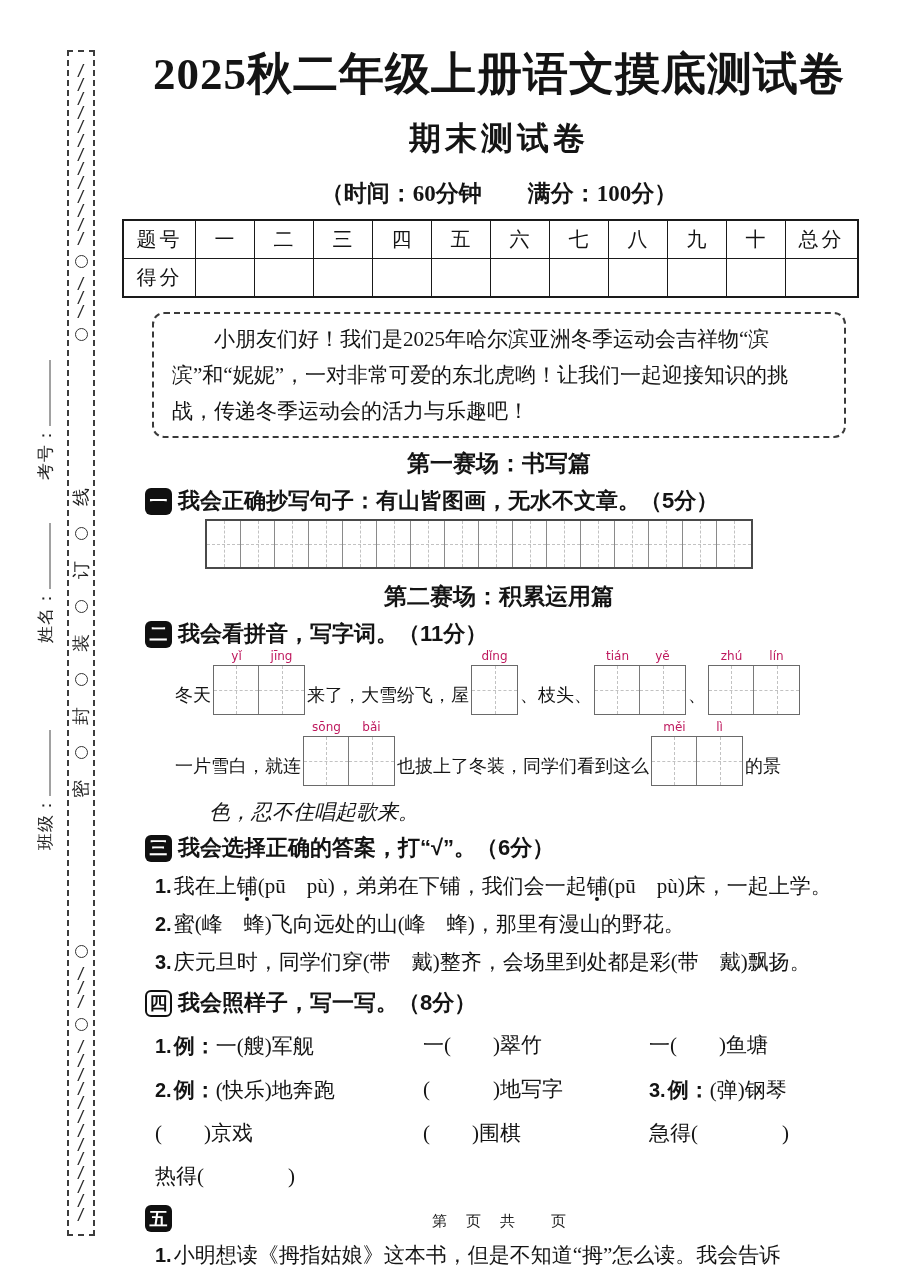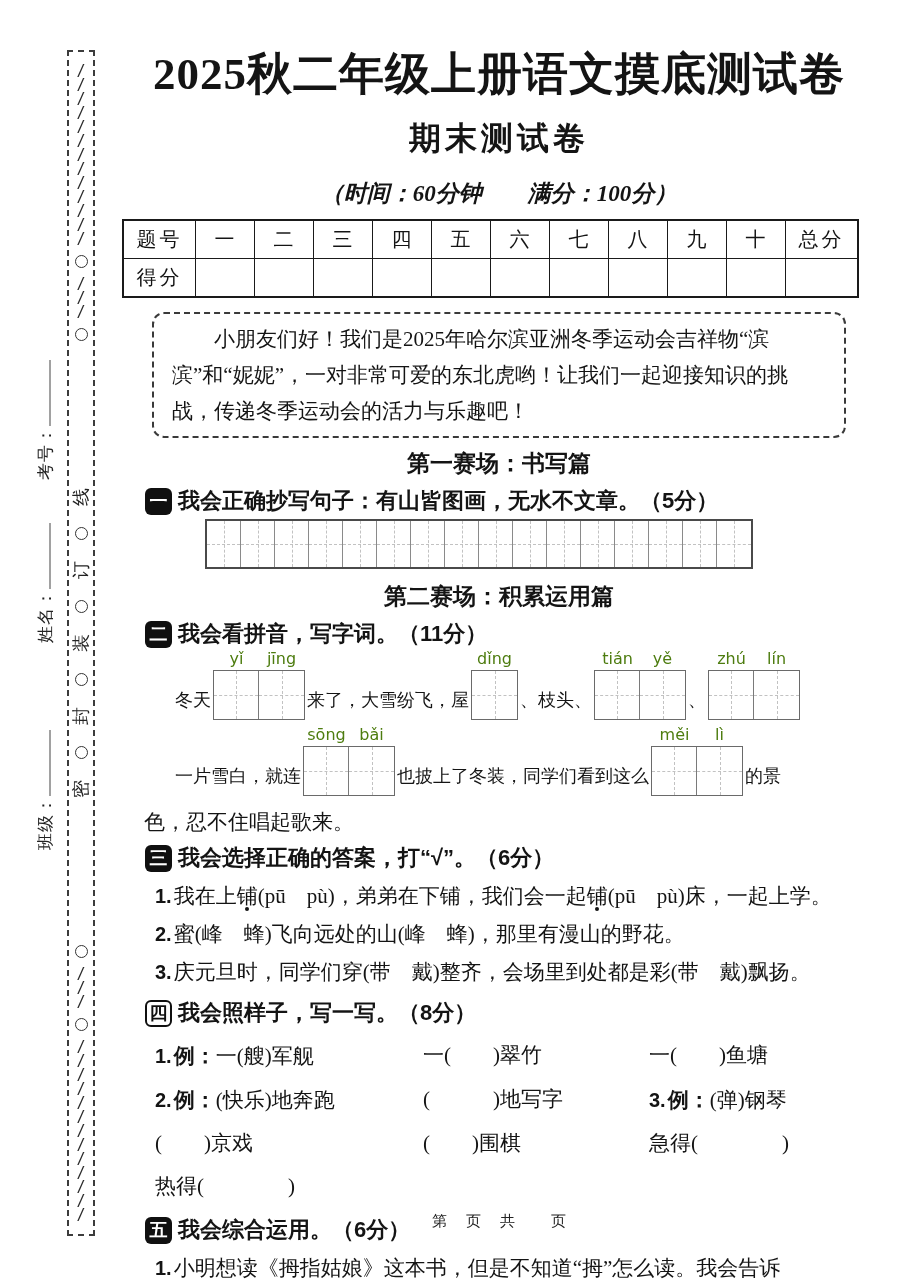--- a/index.html
+++ b/index.html
@@ -19,21 +19,21 @@
       font-size:17px;color:#222;letter-spacing:1px;}
   .stu-field .fline{display:inline-block;width:66px;border-bottom:1.5px solid #444;height:4px;}
   .f1{left:45px;top:420px;} .f2{left:45px;top:583px;} .f3{left:45px;top:790px;}
 
   
   .main{position:absolute;left:118px;top:40px;width:762px;}
   .title{margin:6px 0 0 0;text-align:center;font-size:45px;line-height:56px;font-weight:900;
       letter-spacing:1px;font-family:"Liberation Serif",serif;}
   .subtitle{margin:10px 0 0 0;text-align:center;font-size:32px;line-height:52px;font-weight:900;
       letter-spacing:4px;font-family:"Liberation Serif",serif;}
-  .meta{margin-top:14px;text-align:center;font-size:23px;font-weight:700;font-style:italic;}
+  .meta{margin-top:14px;text-align:center;font-size:23px;font-weight:700;}
 
   table.score{border-collapse:collapse;margin:10px 0 0 4px;table-layout:fixed;}
   table.score td{border:1.5px solid #1a1a1a;height:37px;text-align:center;vertical-align:middle;
       font-size:20px;width:58px;padding:0;letter-spacing:1px;}
   table.score{border:2.5px solid #1a1a1a;}
   table.score td.wcol{width:71px;letter-spacing:3px;}
 
   .intro-box{margin:14px 0 0 34px;width:694px;box-sizing:border-box;border:2px dashed #3a3a3a;
       border-radius:12px;padding:7px 18px;font-size:21px;line-height:36px;text-indent:2em;}
 
@@ -49,29 +49,29 @@
 
   .wgrid{display:inline-flex;border:2px solid #4a4a4a;margin:3px 0 0 87px;}
   .gcell{width:34px;height:46px;position:relative;border-right:1px solid #8a8a8a;box-sizing:border-box;}
   .gcell:last-child{border-right:none;}
   .gcell::before{content:'';position:absolute;top:0;bottom:0;left:50%;border-left:1px dashed #c2c2c2;}
   .gcell::after{content:'';position:absolute;left:0;right:0;top:50%;border-top:1px dashed #c2c2c2;}
 
   .pline{display:flex;align-items:flex-end;margin-left:57px;}
   .pline .ptext{font-size:18px;margin-bottom:8px;white-space:nowrap;}
   .pgroup{display:flex;flex-direction:column;align-items:center;margin:0 2px;}
-  .pinyin{display:flex;margin-bottom:2px;font-family:"DejaVu Sans",sans-serif;font-size:16px;color:#4d7c0f;}
+  .pinyin{display:flex;margin-bottom:2px;font-family:"DejaVu Sans",sans-serif;font-size:12px;color:#be185d;}
   .pinyin span{width:45px;text-align:center;}
   .pbox{display:flex;border:1.5px solid #6a6a6a;}
   .pcell{width:45px;height:48px;position:relative;border-right:1px solid #7a7a7a;box-sizing:border-box;}
   .pcell:last-child{border-right:none;}
   .pcell::before{content:'';position:absolute;top:0;bottom:0;left:50%;border-left:1px dashed #c2c2c2;}
   .pcell::after{content:'';position:absolute;left:0;right:0;top:50%;border-top:1px dashed #c2c2c2;}
   .pline2{margin-top:5px;}
-  .sent-line{margin:12px 0 0 26px;font-size:21px;}
+  .sent-line{margin:12px 0 0 91px;font-size:21px;font-style:italic;}
 
   .qlist{margin:4px 0 0 37px;}
   .qitem{font-size:21px;line-height:38px;}
   .qno{font-family:"Liberation Sans",sans-serif;font-weight:700;font-size:20px;margin-right:2px;}
   .emph{position:relative;}
   .emph::after{content:'';position:absolute;left:50%;transform:translateX(-50%);bottom:-3px;
       width:4px;height:4px;border-radius:50%;background:#111;}
 
   .s4rows{display:grid;grid-template-columns:268px 226px auto;margin:6px 0 0 37px;
       font-size:21px;line-height:43px;}
@@ -303,21 +303,20 @@
         <div>(　　　)地写字</div>
         <div><span class="qno">3.</span><span class="exlabel">例：</span><span>(弹)钢琴</span></div>
         <div>(　　)京戏</div>
         <div>(　　)围棋</div>
         <div>急得(　　　　)</div>
         <div>热得(　　　　)</div>
       </div>
 
     <div class="sec-head">
       <span class="badge">五</span>
-      <span>我会综合运用。（6分）</span>
     </div>
     <div class="qlist">
       <div class="qitem">
         <span class="qno">1.</span><span>小明想读《拇指姑娘》这本书，但是不知道“拇”怎么读。我会告诉</span>
       </div>
     </div>
   </div>
 
   <div class="footer">第　页　共　　页</div>
 </div>

